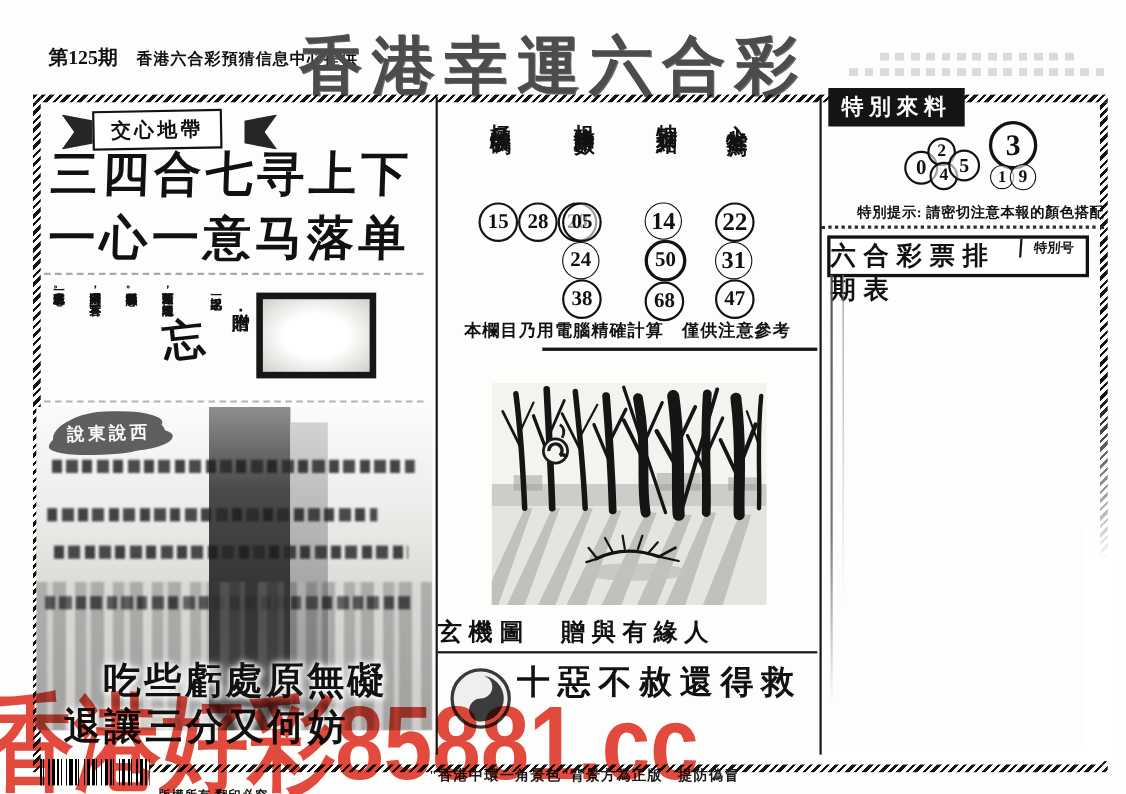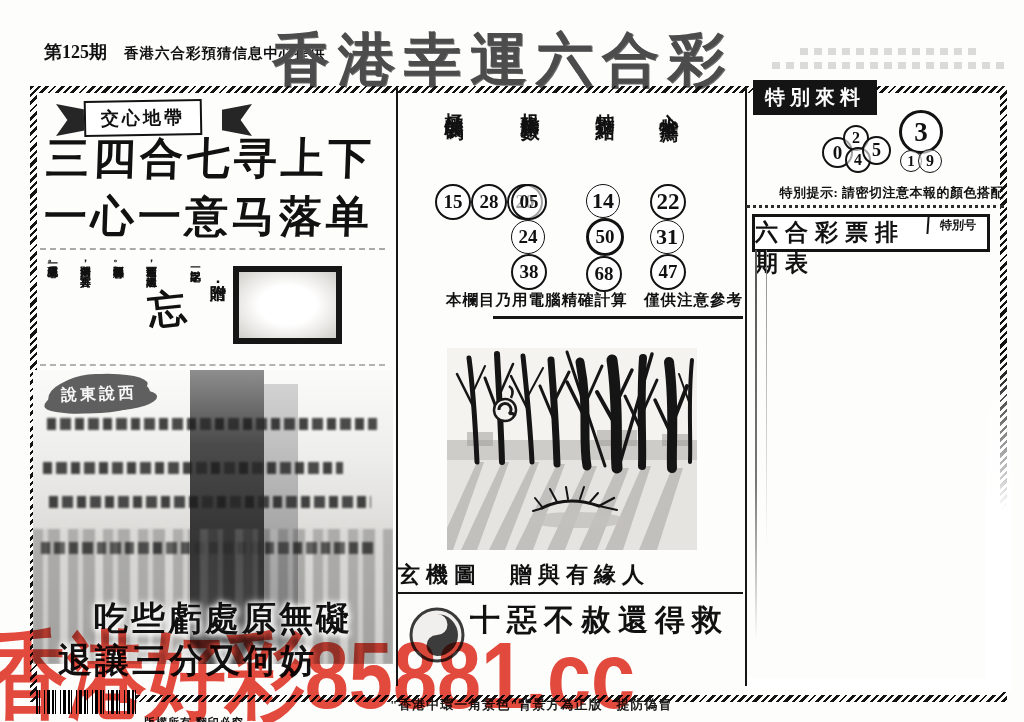--- a/index.html
+++ b/index.html
@@ -147,21 +147,21 @@
     <span class="circle" style="width:32px;height:32px;font-size:22px;border-width:1.5px;">14</span>
     <span class="circle" style="width:32px;height:32px;font-size:19px;border-width:3px;">50</span>
     <span class="circle" style="width:32px;height:32px;font-size:19px;">68</span>
   </div>
   <div class="abs" style="left:650px;top:184px;display:flex;flex-direction:column;">
     <span class="circle" style="width:32px;height:32px;font-size:23px;">22</span>
     <span class="circle" style="width:32px;height:32px;font-size:22px;border-width:1.5px;">31</span>
     <span class="circle" style="width:32px;height:32px;font-size:19px;">47</span>
   </div>
 
-  <div class="abs note" style="left:398px;top:290px;width:345px;text-align:right;">本欄目乃用電腦精確計算　僅供注意參考</div>
+  <div class="abs note" style="left:398px;top:290px;width:345px;text-align:center;">本欄目乃用電腦精確計算　僅供注意參考</div>
   <div class="abs hline" style="left:493px;top:316px;width:250px;height:3px;"></div>
 
   <div class="abs" style="left:447px;top:348px;width:250px;height:202px;">
     <svg width="250" height="202" viewBox="0 0 250 202" xmlns="http://www.w3.org/2000/svg">
       <rect width="250" height="202" fill="#f5f3f0"></rect>
       <rect y="92" width="250" height="24" fill="#a8a6a2" opacity="0.5"></rect>
       <rect x="20" y="84" width="26" height="14" fill="#9a9894" opacity="0.5"></rect>
       <rect x="150" y="82" width="40" height="16" fill="#9a9894" opacity="0.5"></rect>
       <rect x="215" y="86" width="30" height="12" fill="#9a9894" opacity="0.5"></rect>
       <rect y="112" width="250" height="90" fill="#e6e4e0"></rect>

